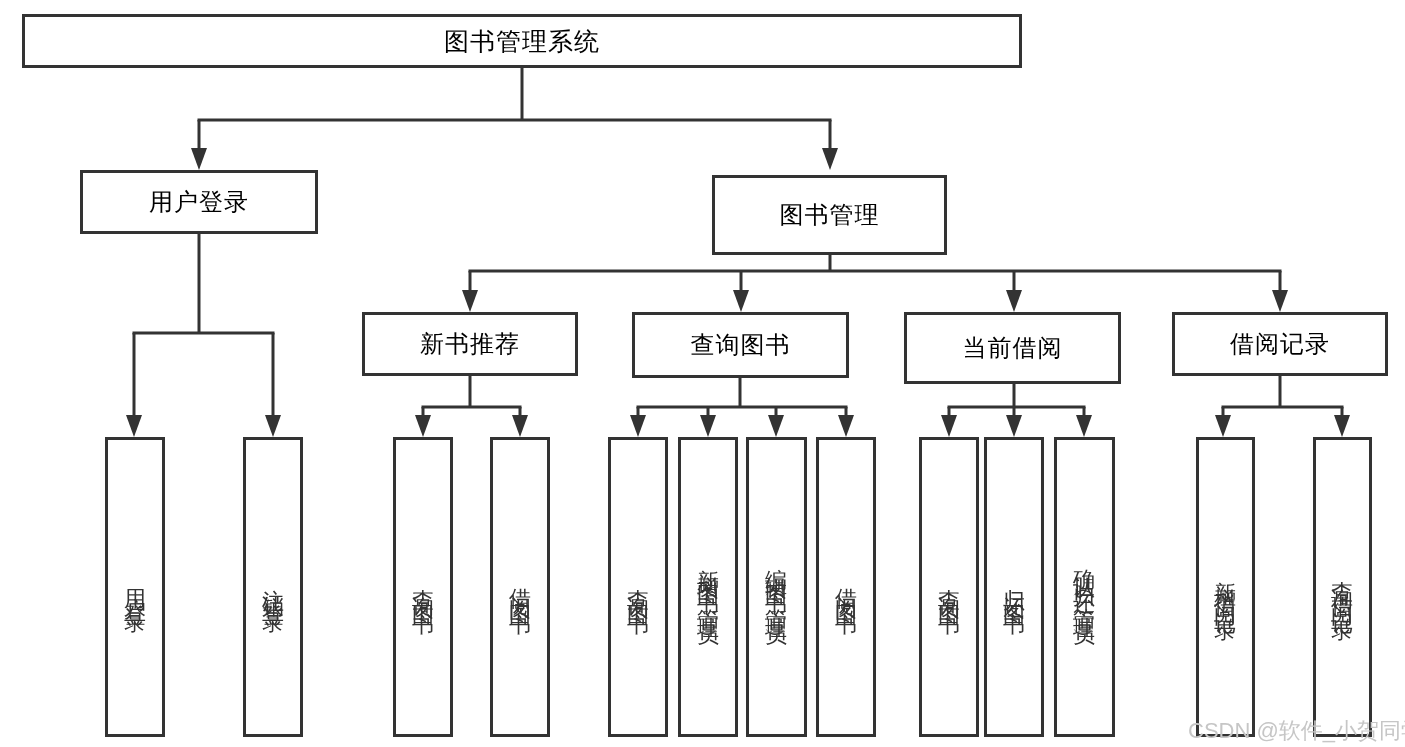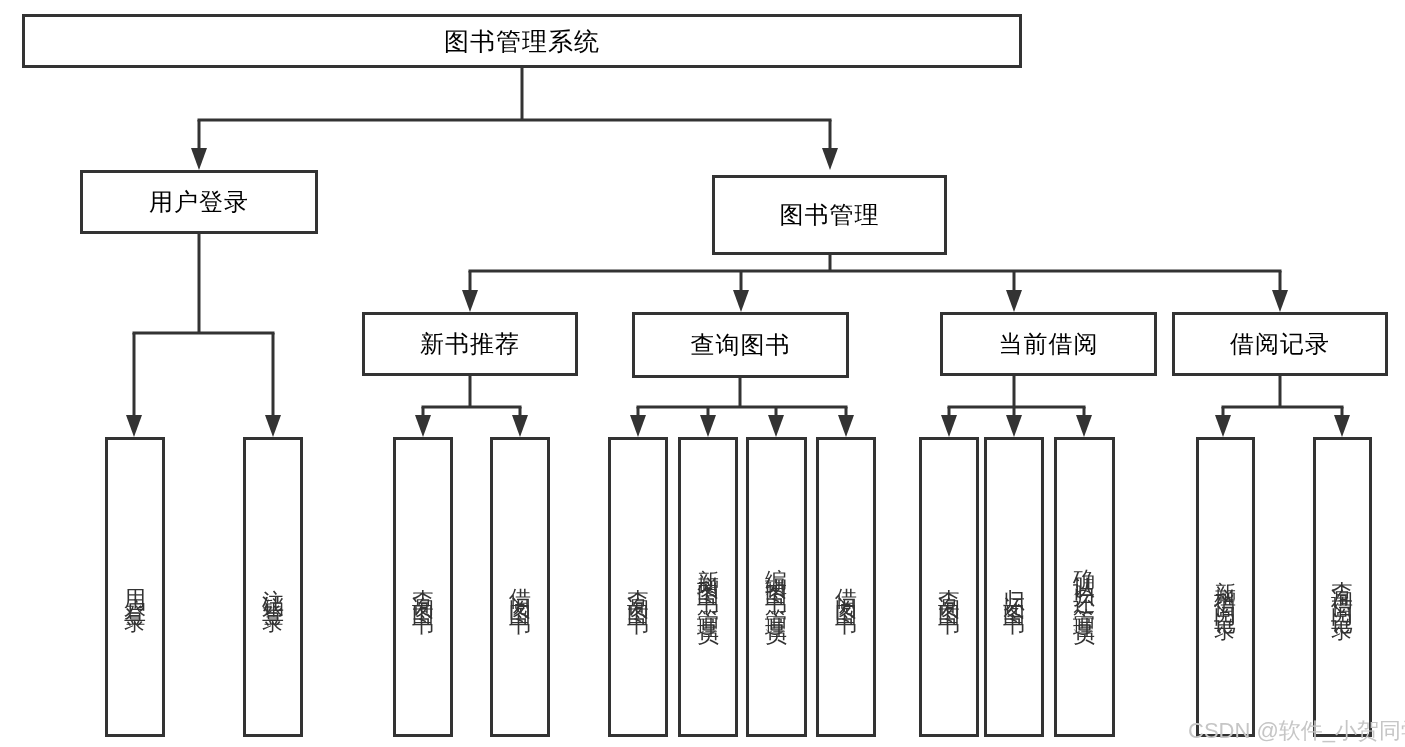--- a/index.html
+++ b/index.html
@@ -125,21 +125,21 @@
       <polygon points="1334,415 1350,415 1342,437" fill="#333333"></polygon>
     </svg>
 
   <div class="hbox root" style="left:22px; top:14px; width:1000px; height:54px;">图书管理系统</div>
 
   <div class="hbox" style="left:80px; top:170px; width:238px; height:64px;">用户登录</div>
   <div class="hbox" style="left:712px; top:175px; width:235px; height:80px;">图书管理</div>
 
   <div class="hbox" style="left:362px; top:312px; width:216px; height:64px;font-family:Liberation Serif, serif;">新书推荐</div>
   <div class="hbox" style="left:632px; top:312px; width:217px; height:66px;">查询图书</div>
-  <div class="hbox" style="left:940px; top:312px; width:217px; height:64px;">当前借阅</div>
+  <div class="hbox" style="left:904px; top:312px; width:217px; height:72px;">当前借阅</div>
   <div class="hbox" style="left:1172px; top:312px; width:216px; height:64px;">借阅记录</div>
 
   <div class="vbox" style="left:105px;">用户登录</div>
   <div class="vbox" style="left:243px;">注销登录</div>
 
   <div class="vbox" style="left:393px;">查询图书</div>
   <div class="vbox" style="left:490px;">借阅图书</div>
 
   <div class="vbox" style="left:608px;">查询图书</div>
   <div class="vbox" style="left:678px;">新增图书（管理员）</div>

